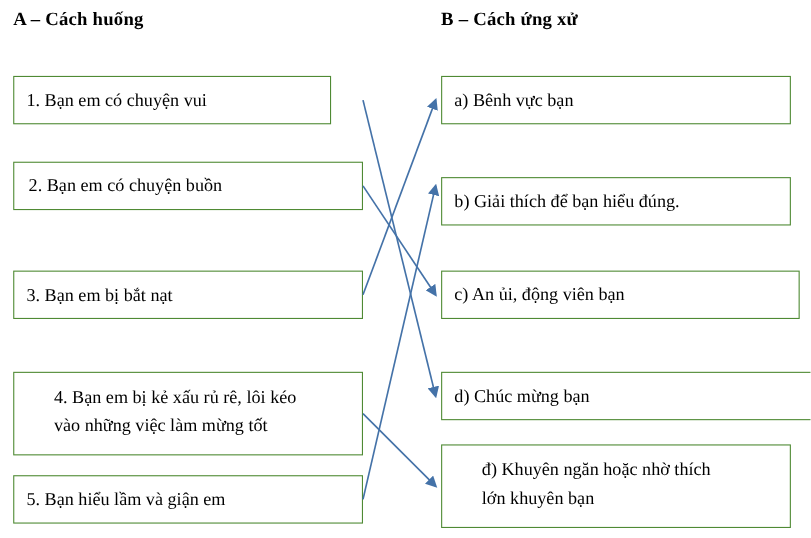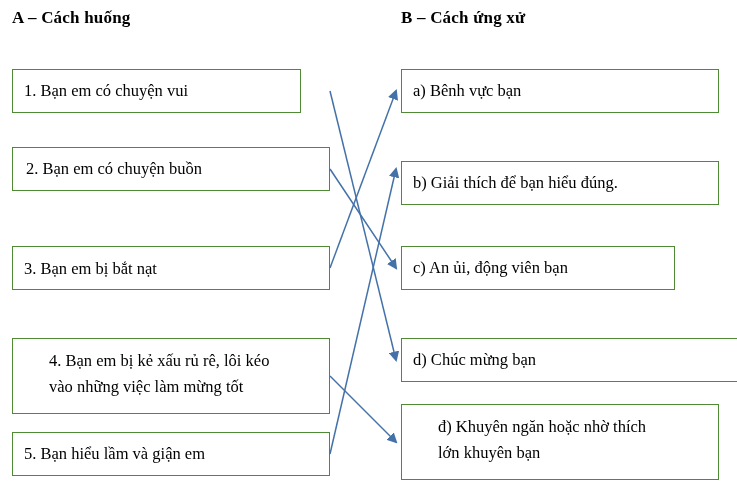--- a/index.html
+++ b/index.html
@@ -51,21 +51,21 @@
   
   #a1 { left: 12px; top: 69px;  width: 289px; height: 44px; text-align: right; }
   #a2 { left: 12px; top: 147px; width: 318px; height: 44px; padding-left: 13px; }
   #a3 { left: 12px; top: 246px; width: 318px; height: 44px; align-items: flex-end; }
   #a4 { left: 12px; top: 338px; width: 318px; height: 76px; }
   #a5 { left: 12px; top: 432px; width: 318px; height: 44px; }
 
   
   #b1 { left: 401px; top: 69px;  width: 318px; height: 44px; }
   #b2 { left: 401px; top: 147px; width: 318px; height: 44px; margin-top: 14px; }
-  #b3 { left: 401px; top: 246px; width: 274px; height: 44px; }
+  #b3 { left: 401px; top: 246px; width: 326px; height: 44px; }
   #b4 { left: 401px; top: 338px; width: 350px; height: 44px; }
   #b5 { left: 401px; top: 404px; width: 318px; height: 76px; }
 
   #connector-layer {
     position: absolute;
     left: 0;
     top: 0;
     width: 737px;
     height: 489px;
     pointer-events: none;

